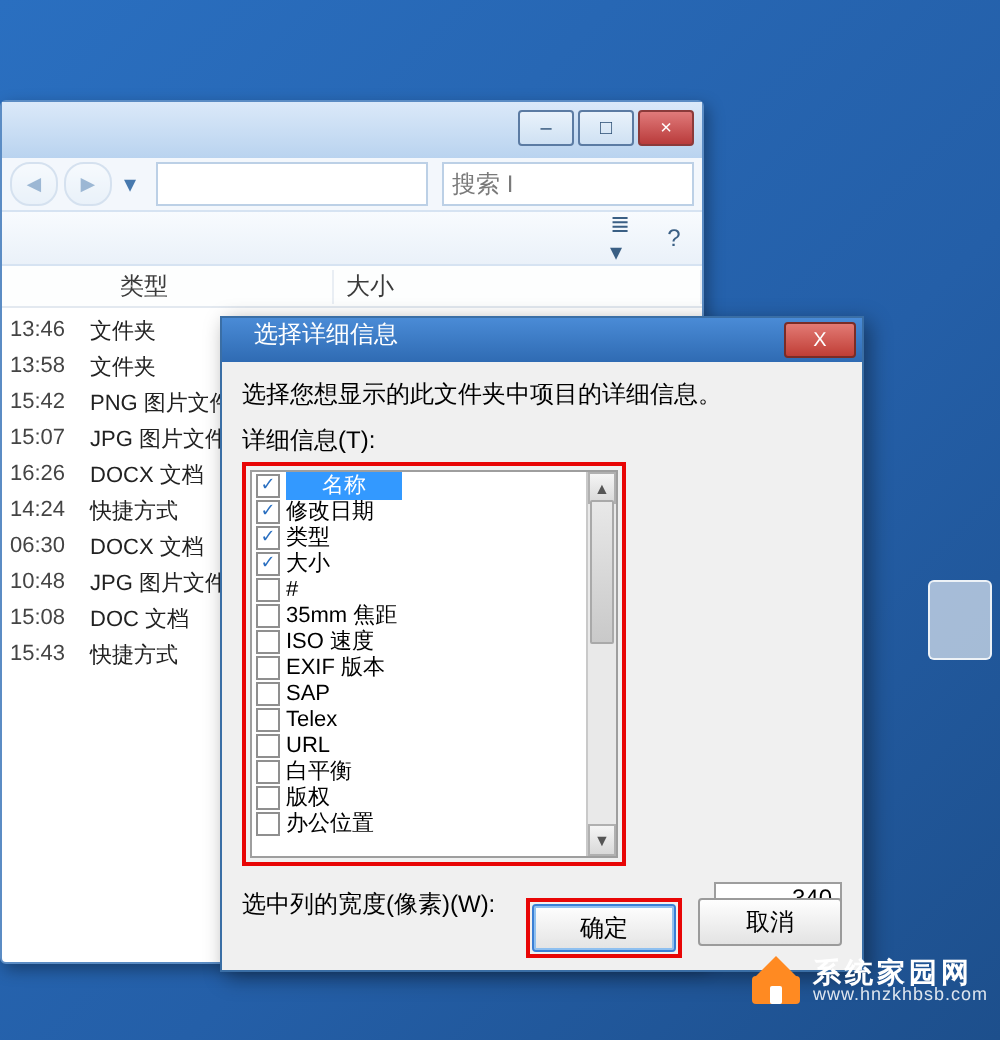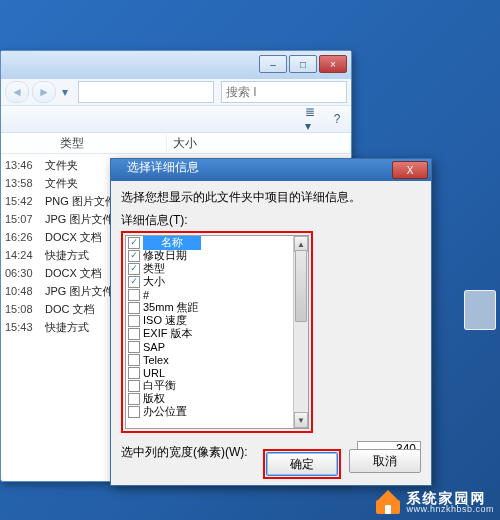--- a/index.html
+++ b/index.html
@@ -54,21 +54,21 @@
   .width-input{width:58px;height:18px;border:1px solid #9e9e9e;background:#fff;text-align:right;padding-right:4px;font-size:12px;margin-left:auto}
   .dlg-ftr{position:absolute;bottom:6px;right:10px;display:flex;gap:8px}
   .ok-red{border:2px solid #e80606;padding:1px}
   .wbtn2{width:70px;height:22px;border:1px solid #9b9b9b;background:linear-gradient(#fefefe,#e3e3e3);font-size:12px;display:flex;align-items:center;justify-content:center;border-radius:2px}
   .wbtn2.def{border:1px solid #3a7fd5;box-shadow:inset 0 0 0 1px #8fc0f0}
 
   
   .side-ico{position:absolute;right:4px;top:290px;width:30px;height:38px;background:rgba(255,255,255,.6);border:1px solid rgba(255,255,255,.8);border-radius:3px}
 
   
-  .wm{position:absolute;right:6px;bottom:6px;display:flex;align-items:center;gap:6px;color:#fff}
+  .wm{position:absolute;right:6px;bottom:18px;display:flex;align-items:center;gap:6px;color:#fff}
   .wm .house{width:24px;height:22px;position:relative}
   .wm .house::before{content:"";position:absolute;left:0;top:8px;width:24px;height:14px;background:#ff8a22;border-radius:2px}
   .wm .house::after{content:"";position:absolute;left:2px;top:-2px;width:0;height:0;border-left:10px solid transparent;border-right:10px solid transparent;border-bottom:10px solid #ff8a22}
   .wm .door{position:absolute;left:9px;top:13px;width:6px;height:9px;background:#fff;border-radius:1px}
   .wm .txt{display:flex;flex-direction:column;line-height:1}
   .wm .t1{font-size:14px;font-weight:700;letter-spacing:2px}
   .wm .t2{font-size:9px;opacity:.85;letter-spacing:.5px}
 </style>
 </head>
 <body>

